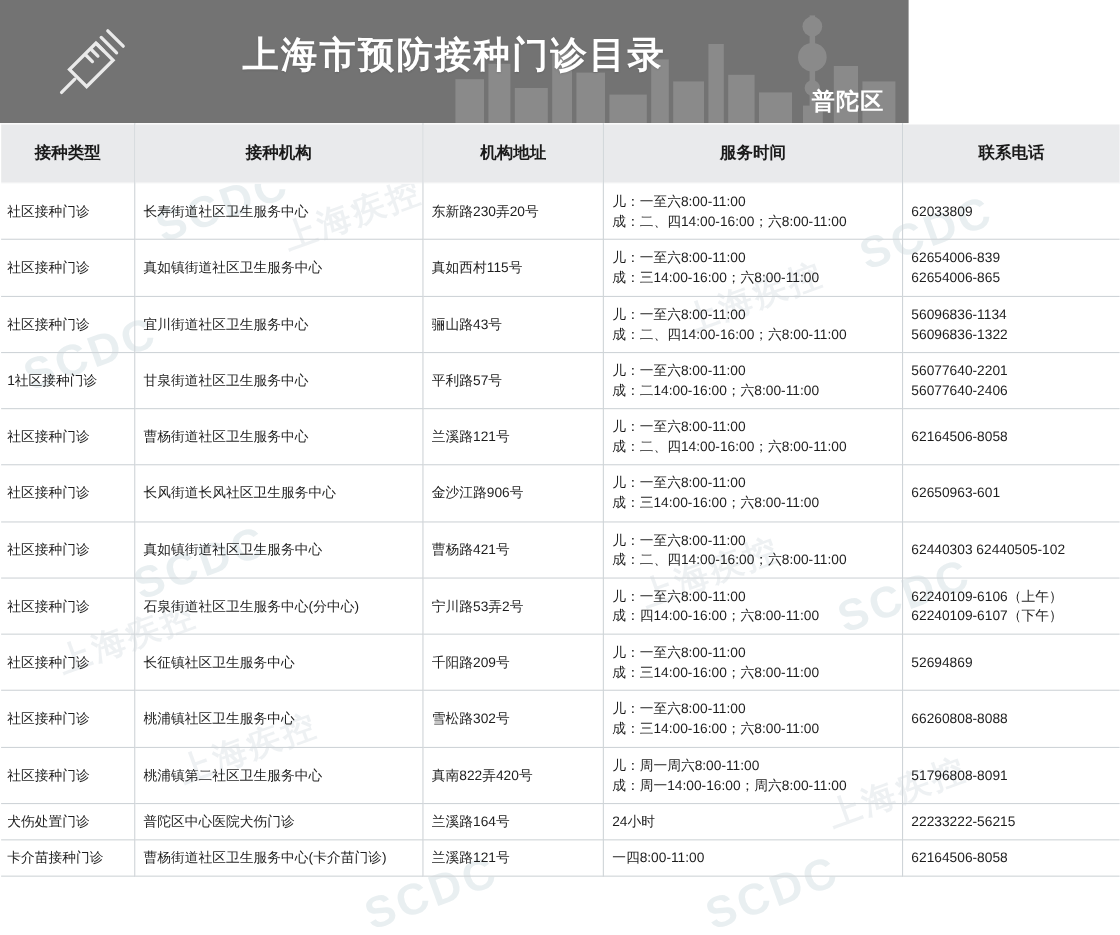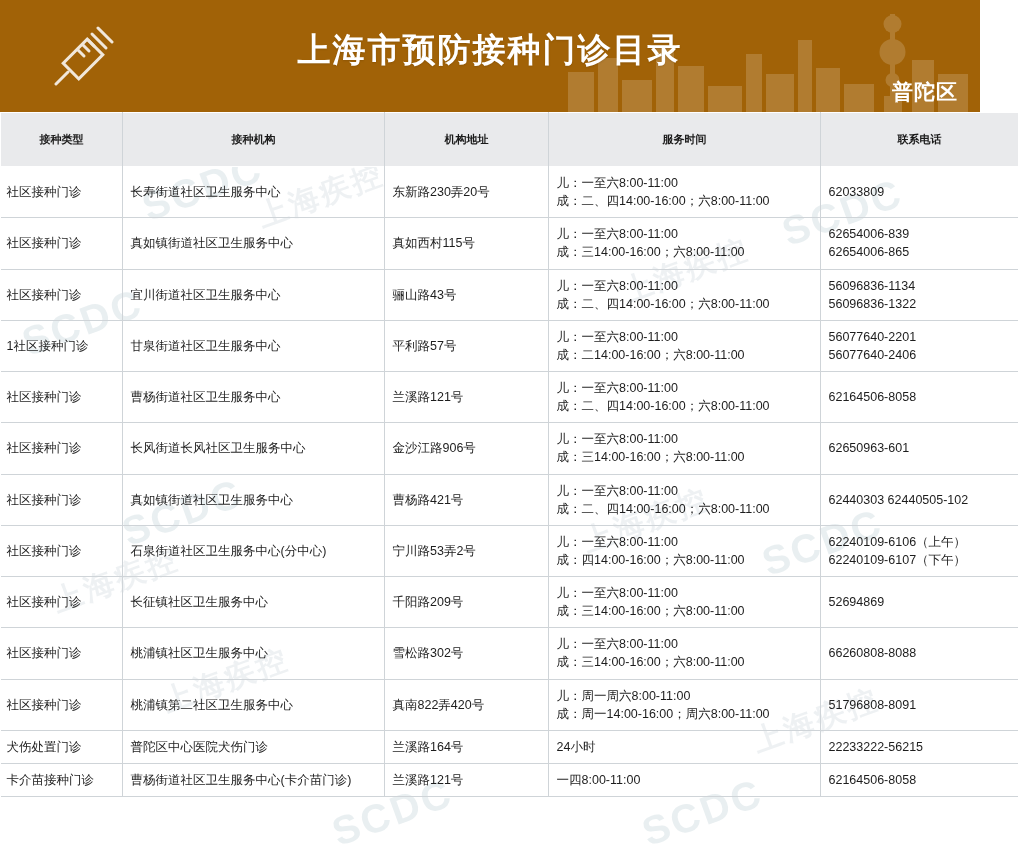--- a/index.html
+++ b/index.html
@@ -12,23 +12,23 @@
   #page {
     position: relative;
     width: 1018px; height: 850px;
     overflow: hidden;
     background: #ffffff;
   }
 
   
   .banner {
     position: relative;
-    width: 980px;
+    width: 826px;
     height: 112px;
-    background: #a16207;
+    background: #737373;
     overflow: hidden;
   }
   .banner-skyline {
     position: absolute;
     right: 0; bottom: 0;
     width: 420px; height: 112px;
     opacity: 0.30;
     pointer-events: none;
   }
   .banner-syringe {
@@ -78,21 +78,21 @@
   table.directory {
     position: relative;
     width: 1018px;
     border-collapse: collapse;
     table-layout: fixed;
     z-index: 2;
   }
   table.directory th {
     background: #e9eaec;
     color: #1a1a1a;
-    font-size: 11px;
+    font-size: 15px;
     font-weight: bold;
     height: 54px;
     border: 1px solid #ffffff;
     text-align: center;
     vertical-align: middle;
   }
   table.directory td {
     font-size: 12.5px;
     color: #1d1d1d;
     border-bottom: 1px solid #cfd4d8;

